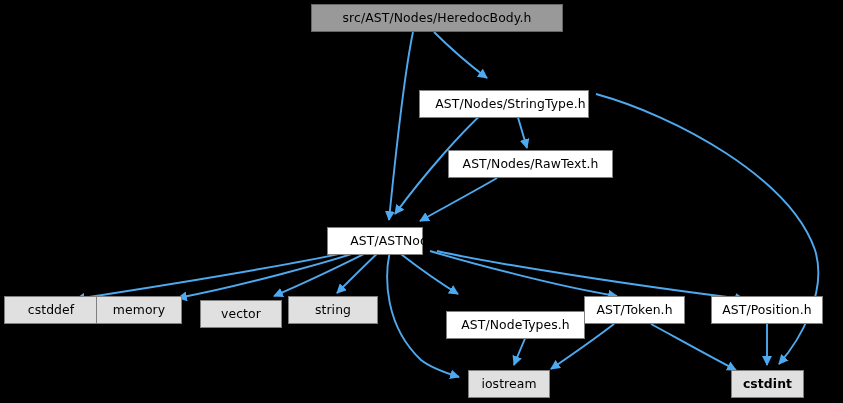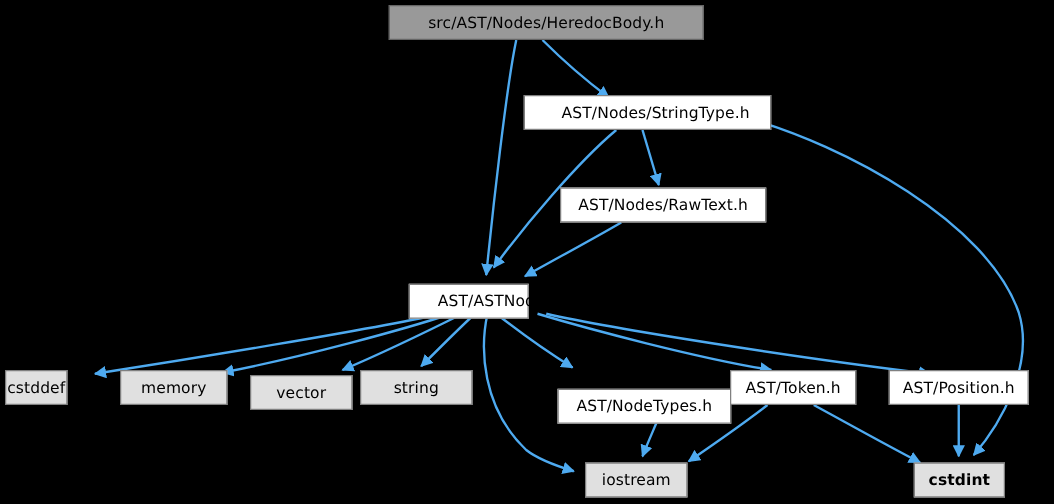--- a/index.html
+++ b/index.html
@@ -86,30 +86,30 @@
         <path d="M 614,324 C 597,337 573,354 551,369" fill="none" stroke="#4eaaf0" stroke-width="1.9" marker-end="url(#arrow)"></path>
         <path d="M 651,324 C 675,337 709,356 736,370" fill="none" stroke="#4eaaf0" stroke-width="1.9" marker-end="url(#arrow)"></path>
         <path d="M 767,324 C 767,337 767,351 767,365" fill="none" stroke="#4eaaf0" stroke-width="1.9" marker-end="url(#arrow)"></path>
       </g>
   </svg>
 
   <div id="nodes-group">
       <div class="node root" style="left: 311px; top: 4px; width: 252px; height: 28px;">
         <span class="label">src/AST/Nodes/HeredocBody.h</span>
       </div>
-      <div class="node white" style="left: 419px; top: 76px; width: 198px; height: 28px; padding-left: 13px;">
+      <div class="node white" style="left: 419px; top: 90px; width: 170px; height: 28px; padding-left: 13px;">
         <span class="label">AST/Nodes/StringType.h</span>
       </div>
       <div class="node white" style="left: 448px; top: 150px; width: 165px; height: 28px;">
         <span class="label">AST/Nodes/RawText.h</span>
       </div>
       <div class="node white" style="left: 327px; top: 227px; width: 96px; height: 28px; padding-left: 48px;">
         <span class="label">AST/ASTNode.h</span>
       </div>
-      <div class="node sys" style="left: 4px; top: 296px; width: 50px; height: 28px;">
+      <div class="node sys" style="left: 4px; top: 296px; width: 94px; height: 28px;">
         <span class="label">cstddef</span>
       </div>
       <div class="node sys" style="left: 96px; top: 296px; width: 86px; height: 28px;">
         <span class="label">memory</span>
       </div>
       <div class="node sys" style="left: 200px; top: 300px; width: 82px; height: 28px;">
         <span class="label">vector</span>
       </div>
       <div class="node sys" style="left: 288px; top: 296px; width: 90px; height: 28px;">
         <span class="label">string</span>

